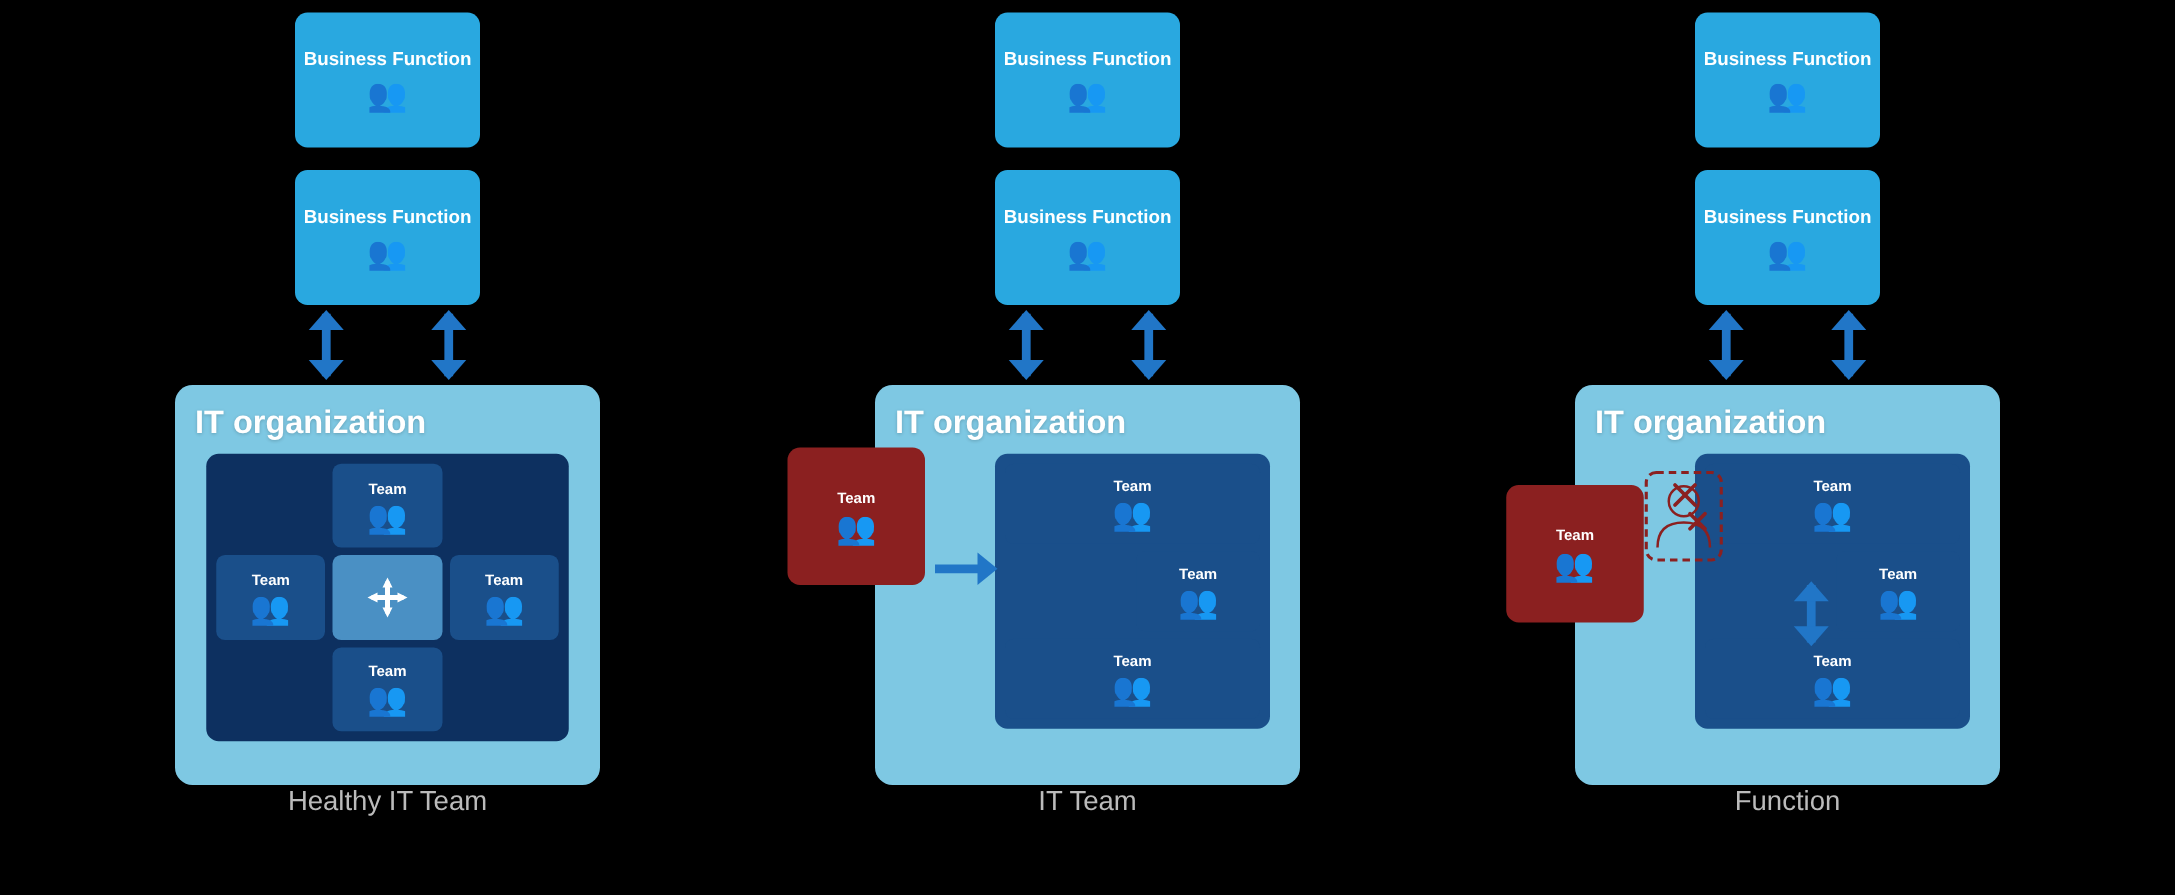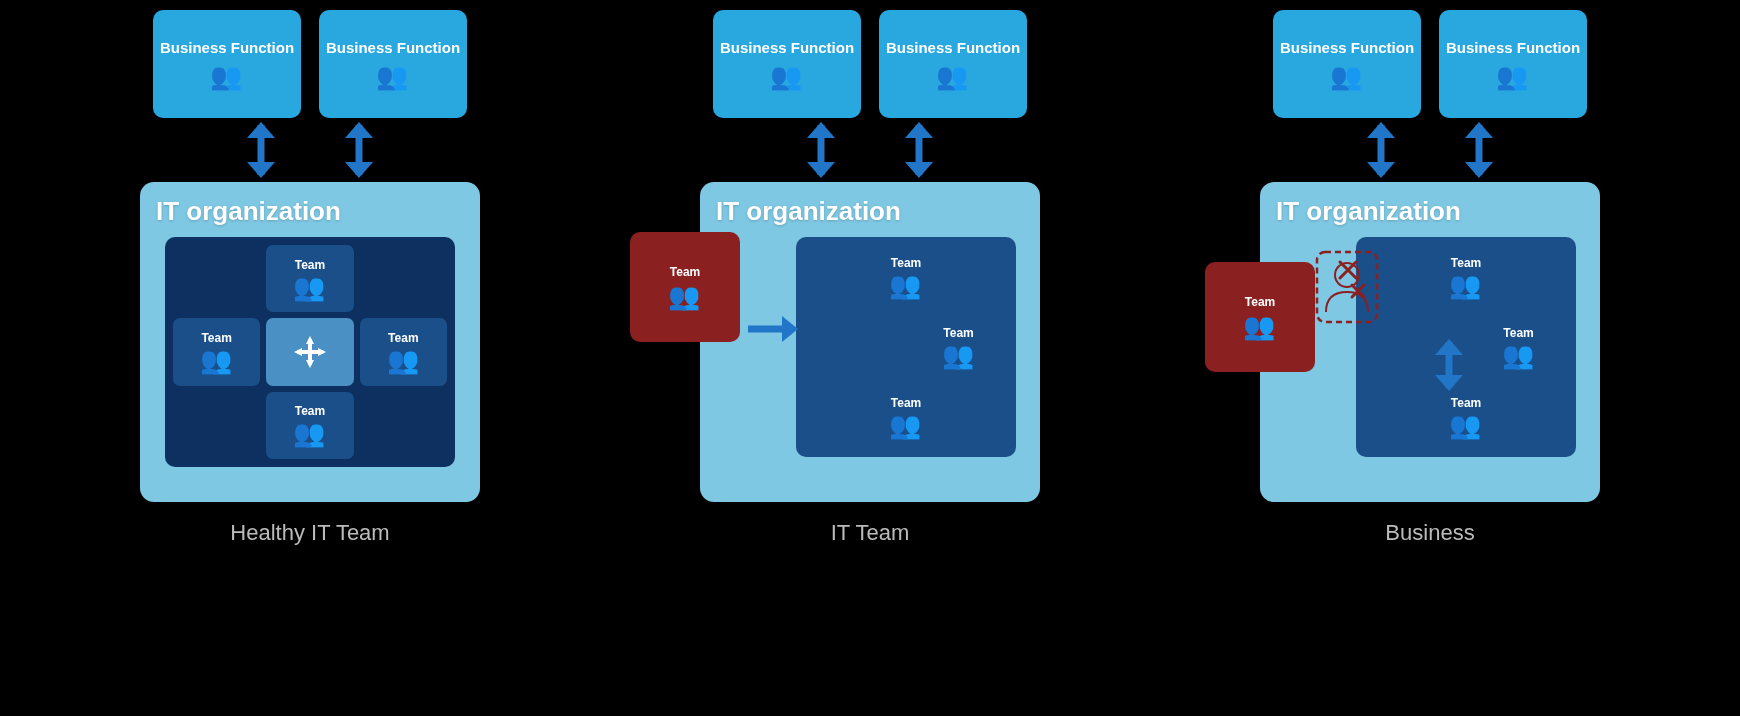--- a/index.html
+++ b/index.html
@@ -25,21 +25,21 @@
     }
     .diagram {
       display: flex;
       flex-direction: column;
       align-items: center;
       width: 520px;
     }
     
     .bf-row {
       display: flex;
-      flex-direction: row;
+      flex-direction: column;
       gap: 18px;
       justify-content: center;
       margin-bottom: 0;
       align-items: center;
     }
     .bf-box {
       background: #29a8e0;
       border-radius: 10px;
       width: 148px;
       height: 108px;
@@ -94,21 +94,20 @@
     .team-label {
       color: #fff;
       font-size: 12px;
       font-weight: 600;
     }
     
     .diagram-label {
       color: #bbb;
       font-size: 22px;
       font-weight: 400;
-      margin-top: 18px;
       text-align: center;
     }
     .silo-left-team {
       background: #8b2020;
       border-radius: 10px;
       width: 110px;
       height: 110px;
       display: flex;
       flex-direction: column;
       align-items: center;
@@ -427,16 +426,16 @@
             <span class="people-unicode">👥</span>
           </div>
 
           <div class="cell dark-blue" style="grid-column:1/3; grid-row:3;">
             <span class="team-label">Team</span>
             <span class="people-unicode">👥</span>
           </div>
         </div>
       </div>
     </div>
-    <span class="diagram-label">Business</span>
+    <span class="diagram-label">Function</span>
   </div>
 
 </div>
 
 </body></html>

